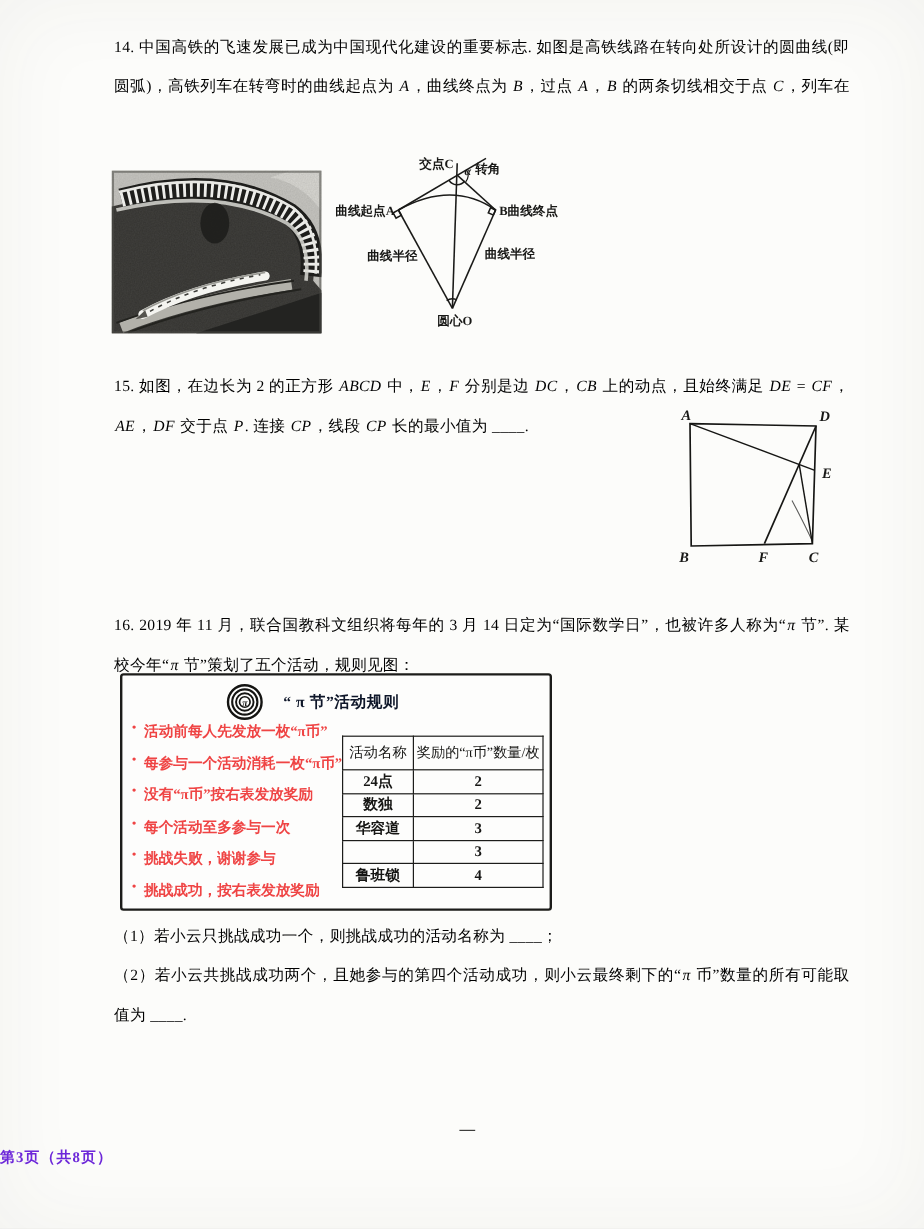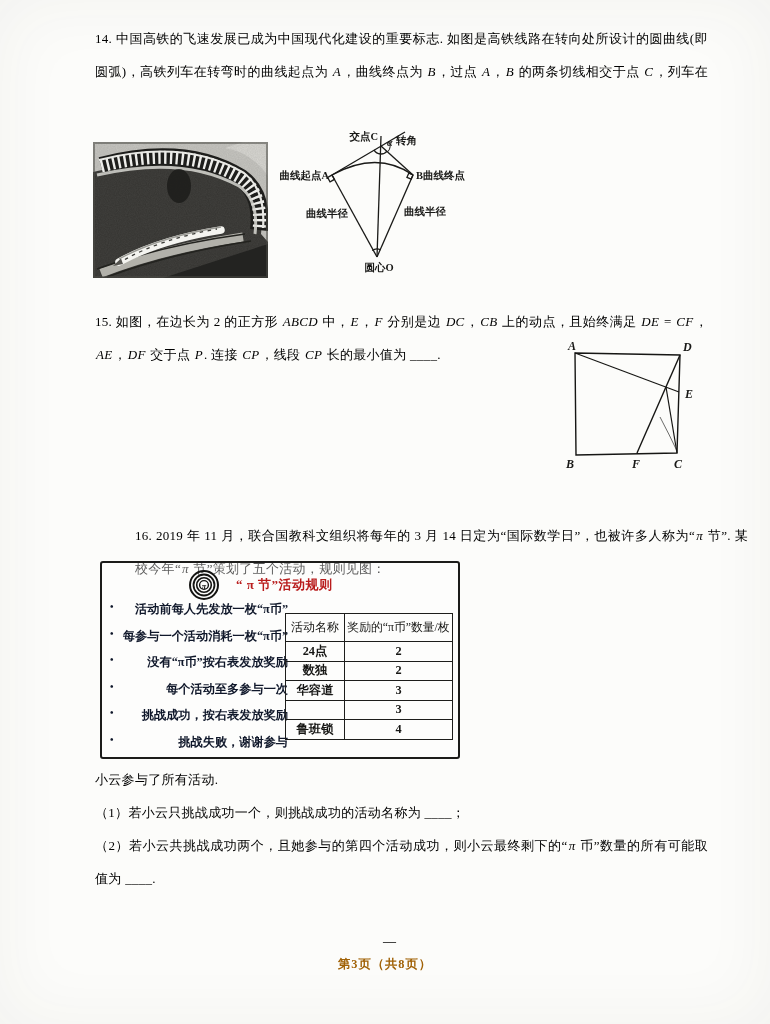--- a/index.html
+++ b/index.html
@@ -15,38 +15,38 @@
   .ln i{font-style:italic;padding:0 1px;}
   svg text{fill:#181816;}
   .dlabel{font:600 10.5px "Liberation Serif","DejaVu Serif",serif;}
   .mvar{font:italic 600 12px "Liberation Serif","DejaVu Serif",serif;}
   
   .rules-box{
     position:absolute;left:100px;top:561px;width:356px;height:194px;
     border:2.2px solid #1c1c1a;border-radius:3px;background:rgba(255,255,255,.35);
   }
   .rules-header{position:absolute;left:86px;top:6px;display:flex;align-items:center;gap:16px;}
-  .rules-title{font:700 13px "Liberation Serif","DejaVu Serif",serif;color:#b91c1c;letter-spacing:.5px;}
+  .rules-title{font:700 13px "Liberation Serif","DejaVu Serif",serif;color:#0f172a;letter-spacing:.5px;}
   .rules-bullets{position:absolute;left:8px;top:38px;width:178px;margin:0;padding:0;list-style:none;}
   .rules-bullets li{
     position:relative;padding-left:10px;height:26.5px;line-height:26.5px;
-    font:600 12.2px "Liberation Serif","DejaVu Serif",serif;color:#0f172a;white-space:nowrap;text-align:right;
+    font:600 12.2px "Liberation Serif","DejaVu Serif",serif;color:#ef4444;white-space:nowrap;
   }
   .rules-bullets li::before{content:"•";position:absolute;left:0;top:0;font-size:10px;}
   .rules-table{
     position:absolute;left:183px;top:50px;width:168px;border-collapse:collapse;
     font-family:"Liberation Serif","DejaVu Serif",serif;color:#161614;
   }
   .rules-table th,.rules-table td{border:1.5px solid #1d1d1b;text-align:center;padding:0;}
   .rules-table th{height:27px;font-size:11.8px;font-weight:400;}
   .rules-table th.hname{font-size:12px;width:58px;}
   .rules-table td{height:18.5px;font-size:12.3px;font-weight:700;}
   .footer-dash{position:absolute;left:383px;top:933px;width:24px;color:#2a2a28;font:700 13px "Liberation Serif",serif;}
-  .footer{position:absolute;left:0;right:0;top:956px;text-align:center;
-    font:600 12.3px "Liberation Serif","DejaVu Serif",serif;color:#a16207;letter-spacing:1px;}
+  .footer{position:absolute;left:0;right:0;top:956px;text-align:left;
+    font:600 12.3px "Liberation Serif","DejaVu Serif",serif;color:#6d28d9;letter-spacing:1px;}
 </style>
 </head>
 <body>
 
 <div class="page">
 
   <div class="tb" style="left:95px;top:22px;width:613px;">
     <div class="ln j">14. 中国高铁的飞速发展已成为中国现代化建设的重要标志. 如图是高铁线路在转向处所设计的圆曲线(即</div>
     <div class="ln j">圆弧)，高铁列车在转弯时的曲线起点为 <i>A</i>，曲线终点为 <i>B</i>，过点 <i>A</i>，<i>B</i> 的两条切线相交于点 <i>C</i>，列车在</div>
   </div>
@@ -116,21 +116,21 @@
       <path d="M102,81 Q112,100 119,115" stroke-width="0.9" opacity="0.7"></path>
     </g>
     <text class="mvar" x="10" y="14">A</text>
     <text class="mvar" x="125" y="15">D</text>
     <text class="mvar" x="8" y="132">B</text>
     <text class="mvar" x="116" y="132">C</text>
     <text class="mvar" x="127" y="62">E</text>
     <text class="mvar" x="74" y="132">F</text>
   </svg>
 
-  <div class="tb" style="left:95px;top:519px;width:613px;margin-left:40px;">
+  <div class="tb" style="left:95px;top:504px;width:613px;">
     <div class="ln j">16. 2019 年 11 月，联合国教科文组织将每年的 3 月 14 日定为“国际数学日”，也被许多人称为“<i>π</i> 节”. 某</div>
     <div class="ln">校今年“<i>π</i> 节”策划了五个活动，规则见图：</div>
   </div>
 
   <div class="rules-box">
     <div class="rules-header">
       <svg width="32" height="32" viewBox="0 0 32 32">
         <g stroke="#141412" fill="none">
           <circle cx="16" cy="16" r="14" stroke-width="2"></circle>
           <circle cx="16" cy="16" r="10.5" stroke-width="1.8"></circle>
@@ -139,22 +139,22 @@
         </g>
         <text x="16" y="19.5" text-anchor="middle" style="font:italic 700 8px 'Liberation Serif',serif" fill="#141412">π</text>
       </svg>
       <span class="rules-title">“ π 节”活动规则</span>
     </div>
     <ul class="rules-bullets">
       <li>活动前每人先发放一枚“π币”</li>
       <li>每参与一个活动消耗一枚“π币”</li>
       <li>没有“π币”按右表发放奖励</li>
       <li>每个活动至多参与一次</li>
+      <li>挑战失败，谢谢参与</li>
       <li>挑战成功，按右表发放奖励</li>
-      <li>挑战失败，谢谢参与</li>
     </ul>
     <table class="rules-table">
       <tbody>
           <tr>
         <th class="hname">活动名称</th>
         <th>奖励的“π币”数量/枚</th>
       </tr>
       <tr>
         <td>24点</td>
         <td>2</td>
@@ -173,21 +173,20 @@
       </tr>
       <tr>
         <td>鲁班锁</td>
         <td>4</td>
       </tr>
     </tbody>
       </table>
   </div>
 
   <div class="tb" style="left:95px;top:763px;width:613px;">
-    <div class="ln">小云参与了所有活动.</div>
     <div class="ln">（1）若小云只挑战成功一个，则挑战成功的活动名称为 ____；</div>
     <div class="ln j">（2）若小云共挑战成功两个，且她参与的第四个活动成功，则小云最终剩下的“<i>π</i> 币”数量的所有可能取</div>
     <div class="ln">值为 ____.</div>
   </div>
 
   <div class="footer-dash">—</div>
   <div class="footer">第3页（共8页）</div>
 
 </div>
 

